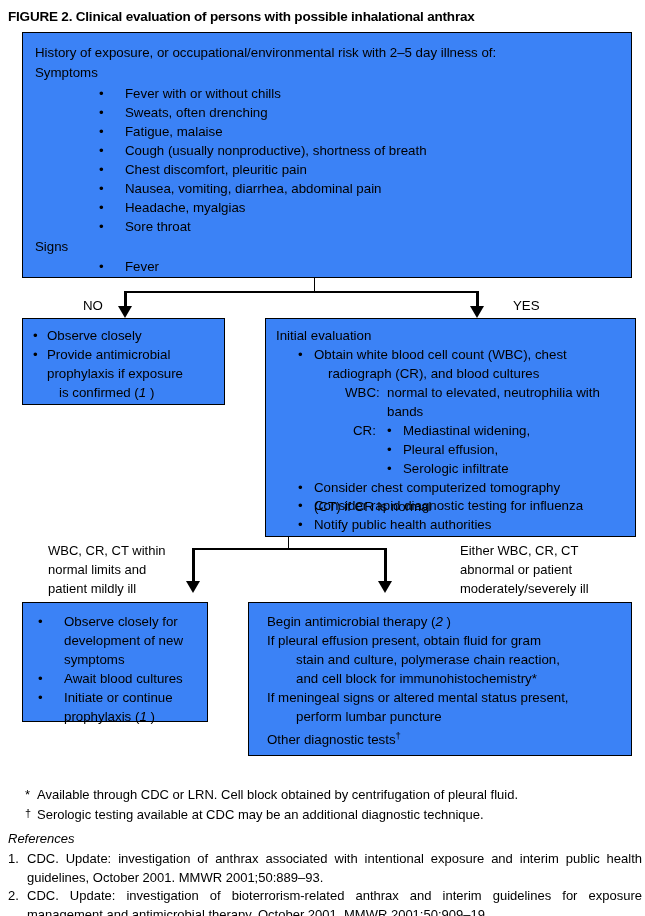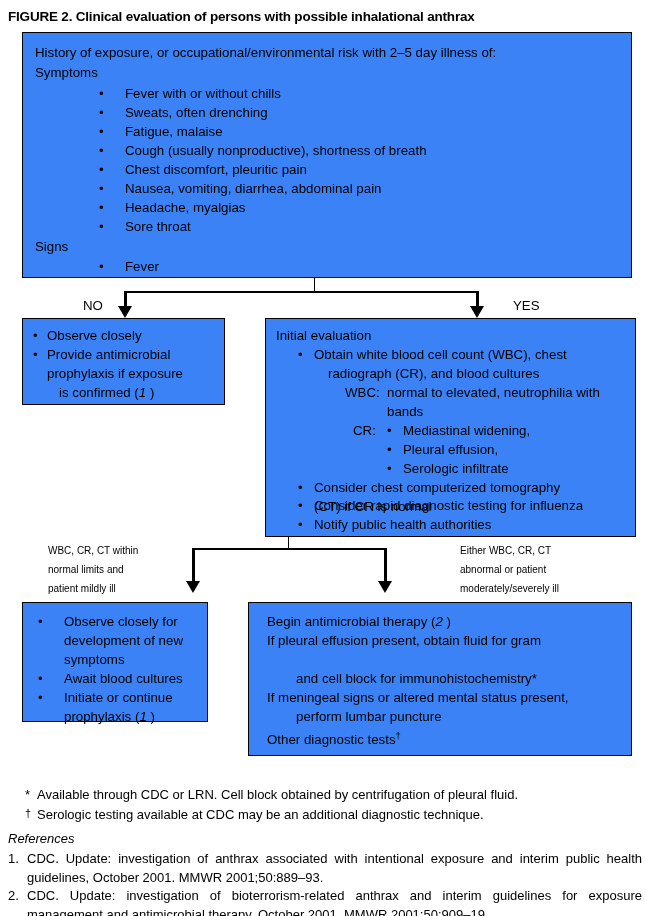--- a/index.html
+++ b/index.html
@@ -85,21 +85,21 @@
   }
 
   .branch-label {
     position: absolute;
     font-size: 13.3px;
     line-height: 17px;
     white-space: nowrap;
   }
   .side-label {
     position: absolute;
-    font-size: 10px;
+    font-size: 13px;
     line-height: 19.6px;
     white-space: nowrap;
   }
 
   
   .footnotes {
     position: absolute;
     left: 8px;
     top: 786px;
     width: 632px;
@@ -281,20 +281,21 @@
     <div class="row" style="left:41px; top:104px;">
       <span>prophylaxis (</span><span class="ital">1</span><span> )</span>
     </div>
   </div>
 
   <div class="fbox" style="left:248px; top:602px; width:384px; height:154px;">
     <div class="row" style="left:18px; top:9px;">
       <span>Begin antimicrobial therapy (</span><span class="ital">2</span><span> )</span>
     </div>
     <div class="row" style="left:18px; top:28px;">If pleural effusion present, obtain fluid for gram</div>
+    <div class="row" style="left:47px; top:47px;">stain and culture, polymerase chain reaction,</div>
     <div class="row" style="left:47px; top:66px;">and cell block for immunohistochemistry*</div>
     <div class="row" style="left:18px; top:85px;">If meningeal signs or altered mental status present,</div>
     <div class="row" style="left:47px; top:104px;">perform lumbar puncture</div>
     <div class="row" style="left:18px; top:123px;">
       <span>Other diagnostic tests</span><span class="sup">†</span>
     </div>
   </div>
 
   <div class="footnotes">
     <span class="fn-line"><span class="fn-mark">*</span><span>Available through CDC or LRN. Cell block obtained by centrifugation of pleural fluid.</span></span>

